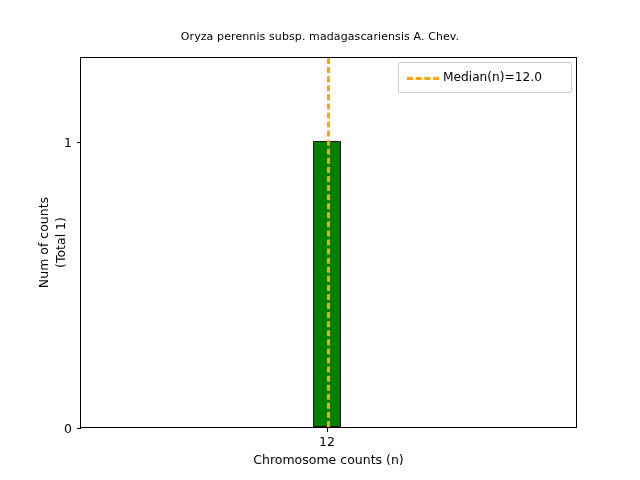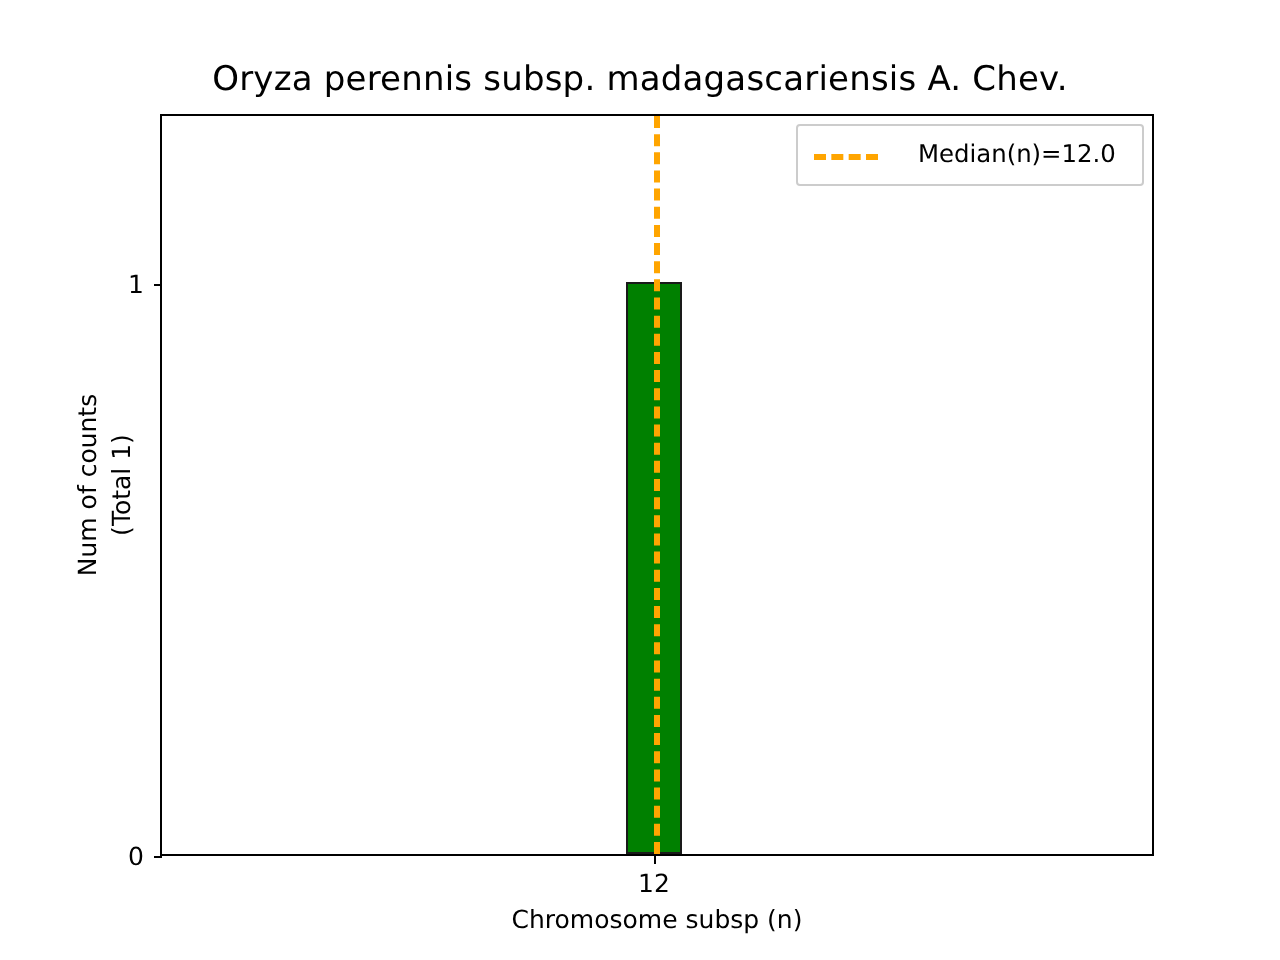--- a/index.html
+++ b/index.html
@@ -22,21 +22,21 @@
     background: #ffffff;
   }
 
   
   #chart-title {
     position: absolute;
     left: 0;
     top: 30px;
     width: 640px;
     text-align: center;
-    font-size: 17px;
+    font-size: 11px;
     color: #000000;
     letter-spacing: 0.1px;
   }
 
   
   #axes {
     position: absolute;
     left: 80px;
     top: 57px;
     width: 497px;
@@ -144,21 +144,21 @@
     left: 398px;
     top: 62px;
     width: 174px;
     box-sizing: border-box;
     border: 1px solid #cccccc;
     border-radius: 2px;
     background: #ffffff;
     padding: 6px 8px 7px 8px;
     display: flex;
     align-items: flex-start;
-    gap: 20px;
+    gap: 4px;
   }
   #legend-sample {
     flex: 0 0 auto;
     width: 32px;
     height: 15px;
     margin-top: 1px;
     position: relative;
   }
   #legend-sample .lsline {
     position: absolute;
@@ -201,21 +201,21 @@
       <div class="median-line" style="left: 246px; border-left-color: rgb(255, 165, 0);"></div>
 
     </div>
   </div>
 
   <div id="ylabel">
     <span class="yl-line">Num of counts</span>
     <span class="yl-line">(Total 1)</span>
   </div>
 
-  <div id="xlabel">Chromosome subsp (n)</div>
+  <div id="xlabel">Chromosome counts (n)</div>
 
   <div id="legend">
     <div id="legend-sample">
       <div class="lsline" style="border-top-color: rgb(255, 165, 0);"></div>
     </div>
     <div id="legend-text">
       <span class="lg-line">Median(n)=12.0</span>
     </div>
   </div>
 

